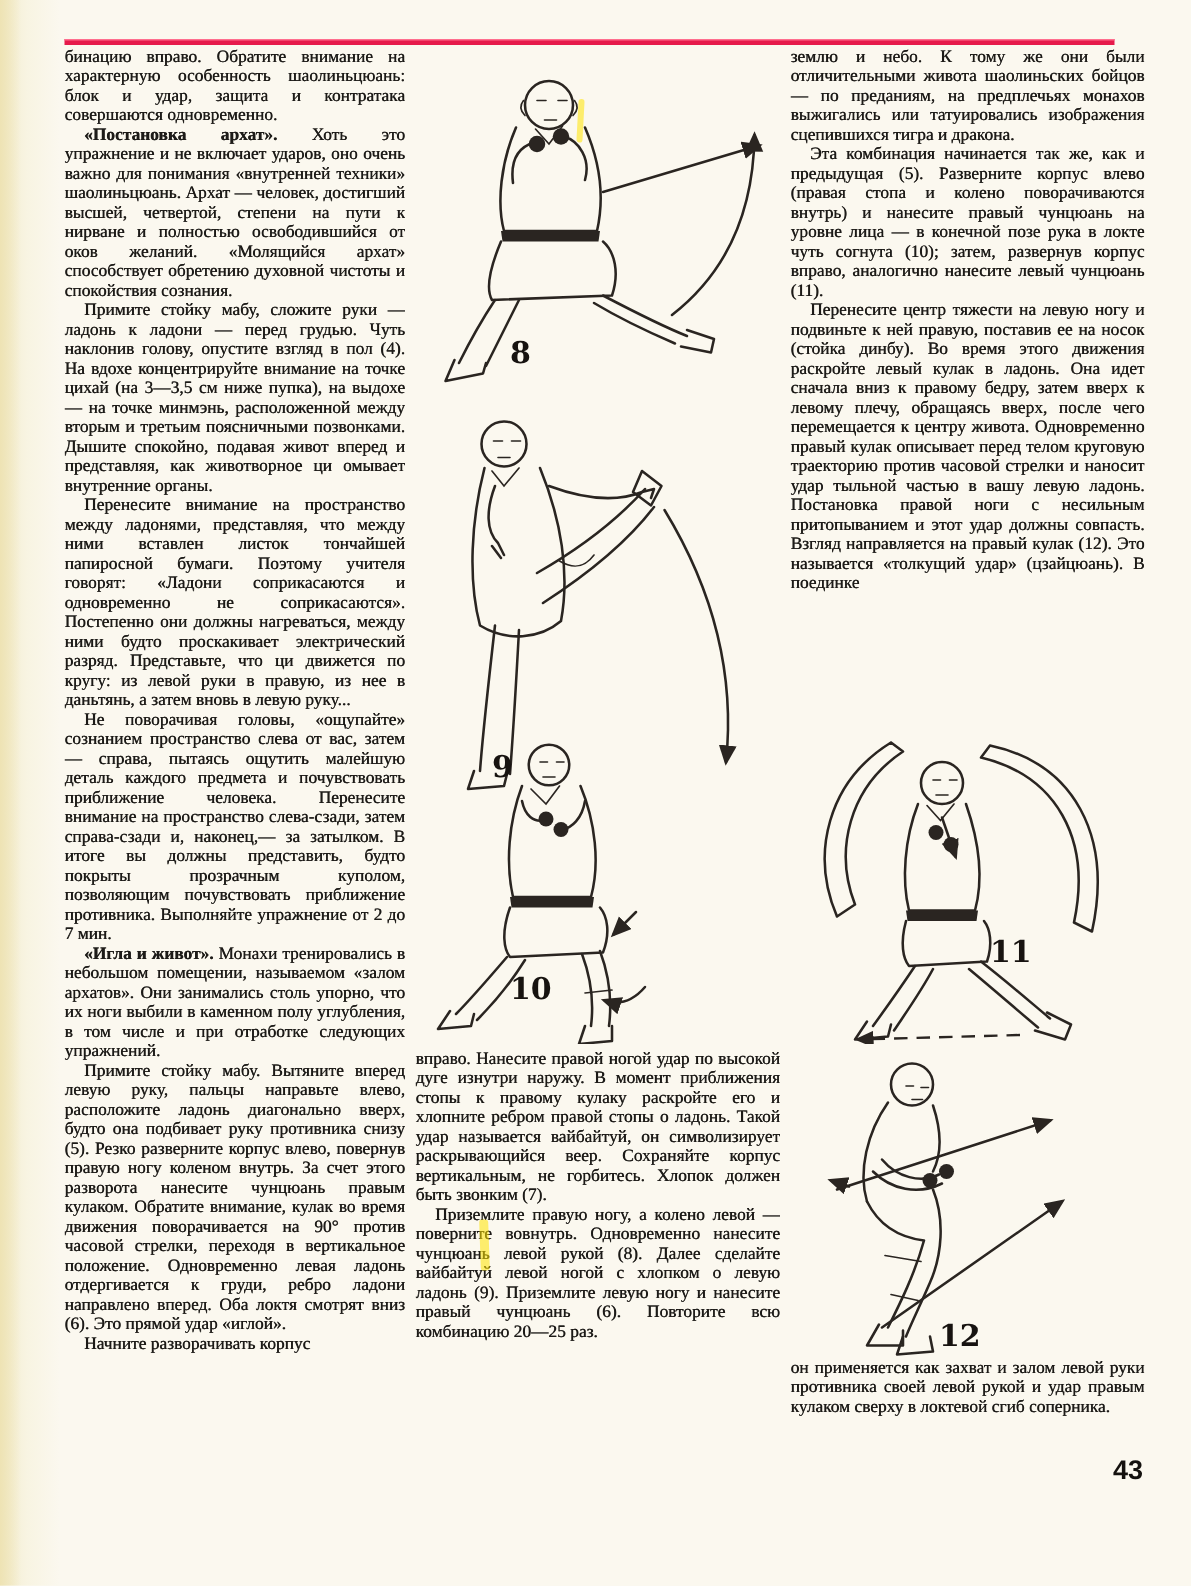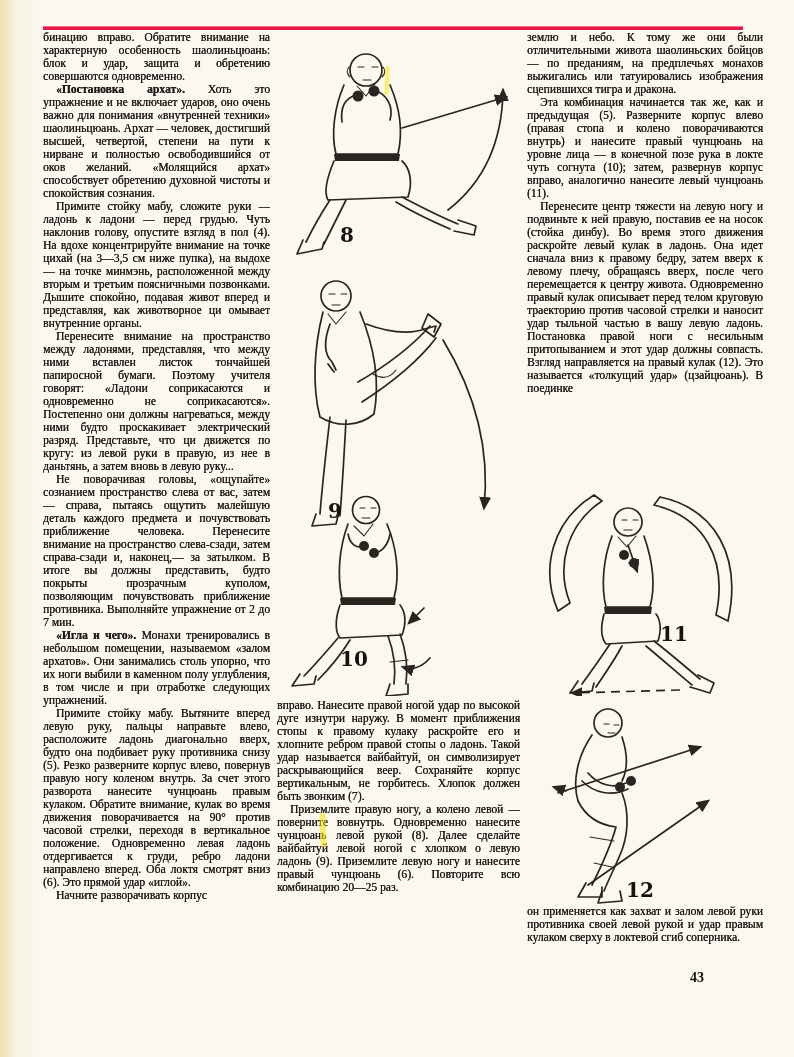--- a/index.html
+++ b/index.html
@@ -29,37 +29,37 @@
   #fig-12{left:530px;top:697px;width:250px;height:212px;}
   svg{display:block;}
   .ln{fill:none;stroke:#2a2521;stroke-width:1.7;stroke-linecap:round;stroke-linejoin:round;}
   .thin{fill:none;stroke:#2a2521;stroke-width:1.1;stroke-linecap:round;}
   .fl{fill:#2a2521;stroke:none;}
   .fignum{font-family:"DejaVu Serif", serif;font-weight:bold;font-size:20px;fill:#171310;}
   .dash{fill:none;stroke:#2a2521;stroke-width:1.6;stroke-dasharray:9 6;}
   .hl{position:absolute;background:rgba(255,228,0,0.55);border-radius:2px;}
   #hl-1{left:385px;top:66px;width:4px;height:29px;transform:rotate(3deg);}
   #hl-2{left:320px;top:813px;width:6px;height:34px;transform:rotate(-2deg);}
-  #page-number{position:absolute;left:690px;top:970px;width:72px;
-    font-family:Liberation Serif, serif;font-weight:bold;font-size:14px;color:#14110e;}
+  #page-number{position:absolute;left:690px;top:970px;width:72px;text-align:right;
+    font-family:Liberation Sans, sans-serif;font-weight:bold;font-size:18px;color:#14110e;}
 </style>
 </head>
 <body>
 
 <div id="page">
   <div class="edge"></div>
   <div class="rule"></div>
 
   <div id="col-left" class="col">
-      <p class="noindent">бинацию вправо. Обратите внимание на характерную особенность шаолиньцюань: блок и удар, защита и обретению совершаются одновременно.</p>
+      <p class="noindent">бинацию вправо. Обратите внимание на характерную особенность шаолиньцюань: блок и удар, защита и контратака совершаются одновременно.</p>
       <p><b>«Постановка архат».</b> Хоть это упражнение и не включает ударов, оно очень важно для понимания «внутренней техники» шаолиньцюань. Архат — человек, достигший высшей, четвертой, степени на пути к нирване и полностью освободившийся от оков желаний. «Молящийся архат» способствует обретению духовной чистоты и спокойствия сознания.</p>
       <p>Примите стойку мабу, сложите руки — ладонь к ладони — перед грудью. Чуть наклонив голову, опустите взгляд в пол (4). На вдохе концентрируйте внимание на точке цихай (на 3—3,5 см ниже пупка), на выдохе — на точке минмэнь, расположенной между вторым и третьим поясничными позвонками. Дышите спокойно, подавая живот вперед и представляя, как животворное ци омывает внутренние органы.</p>
       <p>Перенесите внимание на пространство между ладонями, представляя, что между ними вставлен листок тончайшей папиросной бумаги. Поэтому учителя говорят: «Ладони соприкасаются и одновременно не соприкасаются». Постепенно они должны нагреваться, между ними будто проскакивает электрический разряд. Представьте, что ци движется по кругу: из левой руки в правую, из нее в даньтянь, а затем вновь в левую руку...</p>
       <p>Не поворачивая головы, «ощупайте» сознанием пространство слева от вас, затем — справа, пытаясь ощутить малейшую деталь каждого предмета и почувствовать приближение человека. Перенесите внимание на пространство слева-сзади, затем справа-сзади и, наконец,— за затылком. В итоге вы должны представить, будто покрыты прозрачным куполом, позволяющим почувствовать приближение противника. Выполняйте упражнение от 2 до 7 мин.</p>
-      <p><b>«Игла и чего».</b> Монахи тренировались в небольшом помещении, называемом «залом архатов». Они занимались столь упорно, что их ноги выбили в каменном полу углубления, в том числе и при отработке следующих упражнений.</p>
+      <p><b>«Игла и живот».</b> Монахи тренировались в небольшом помещении, называемом «залом архатов». Они занимались столь упорно, что их ноги выбили в каменном полу углубления, в том числе и при отработке следующих упражнений.</p>
       <p>Примите стойку мабу. Вытяните вперед левую руку, пальцы направьте влево, расположите ладонь диагонально вверх, будто она подбивает руку противника снизу (5). Резко разверните корпус влево, повернув правую ногу коленом внутрь. За счет этого разворота нанесите чунцюань правым кулаком. Обратите внимание, кулак во время движения поворачивается на 90° против часовой стрелки, переходя в вертикальное положение. Одновременно левая ладонь отдергивается к груди, ребро ладони направлено вперед. Оба локтя смотрят вниз (6). Это прямой удар «иглой».</p>
       <p>Начните разворачивать корпус</p>
     </div>
 
   <div class="figwrap" id="fig-mid">
     <svg width="242" height="666" viewBox="0 0 242 666">
       <defs>
         <marker id="ahm" markerWidth="9" markerHeight="8" refX="6.5" refY="3.5" orient="auto">
           <path d="M0,0 L8,3.5 L0,7 Z" fill="#2a2521"></path>
         </marker>

